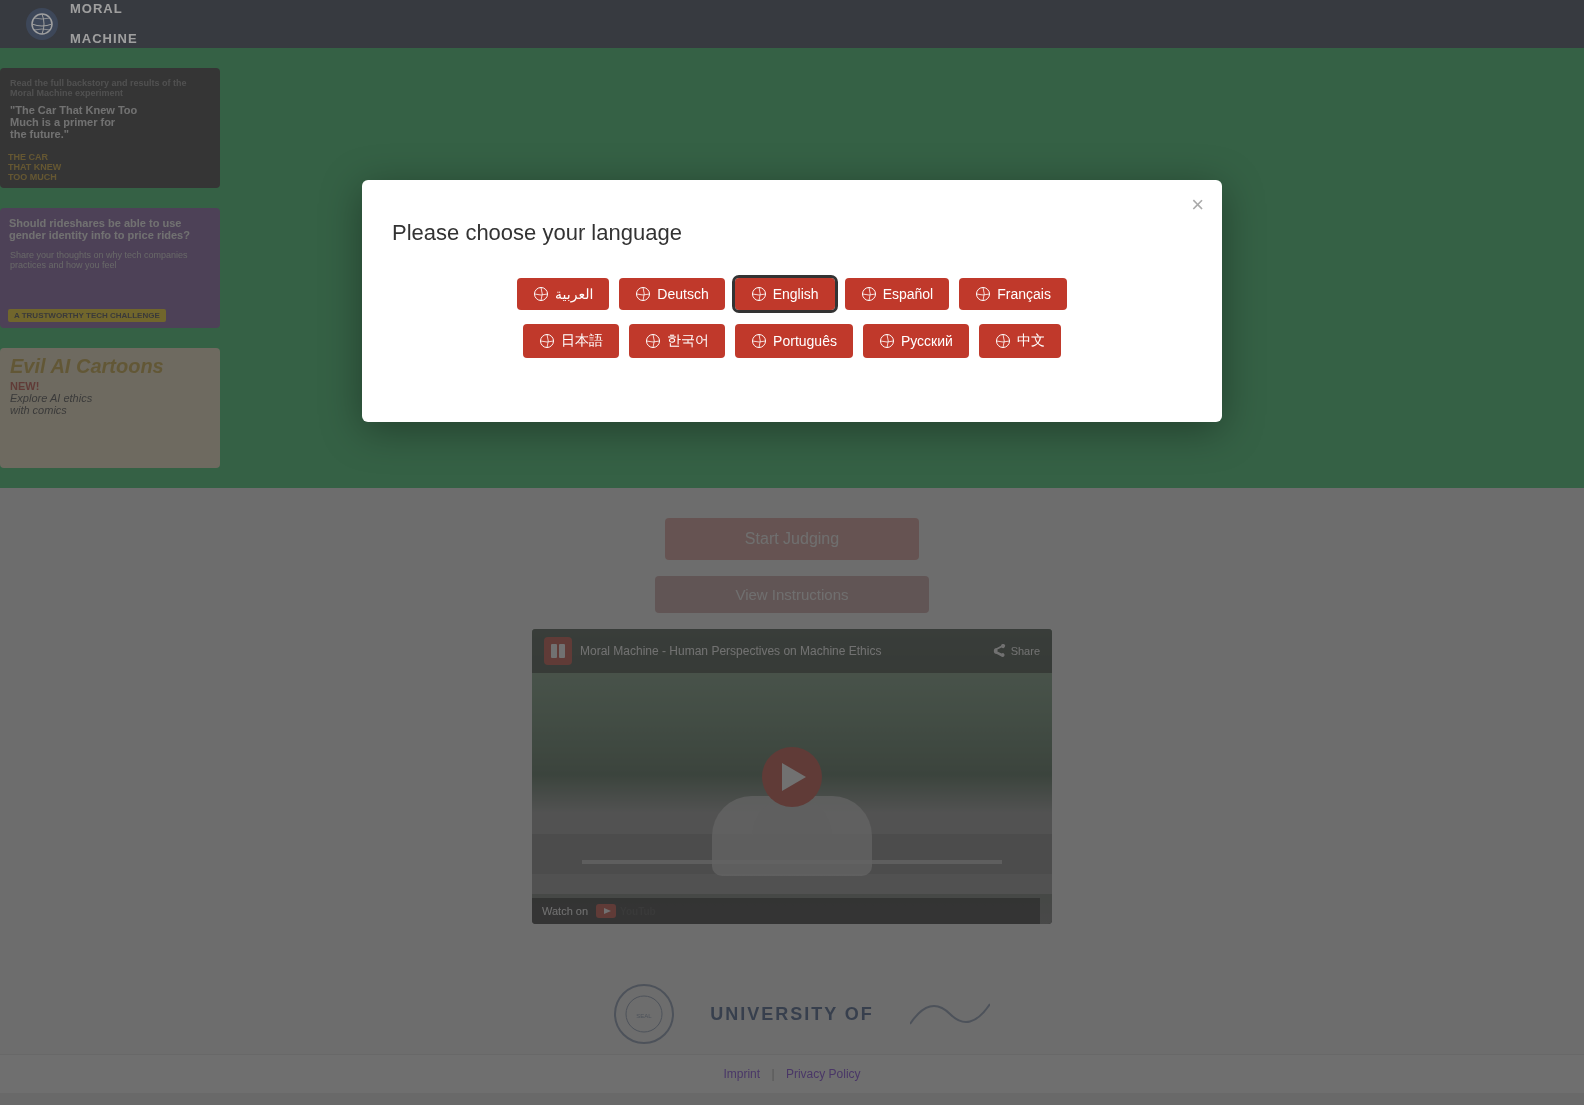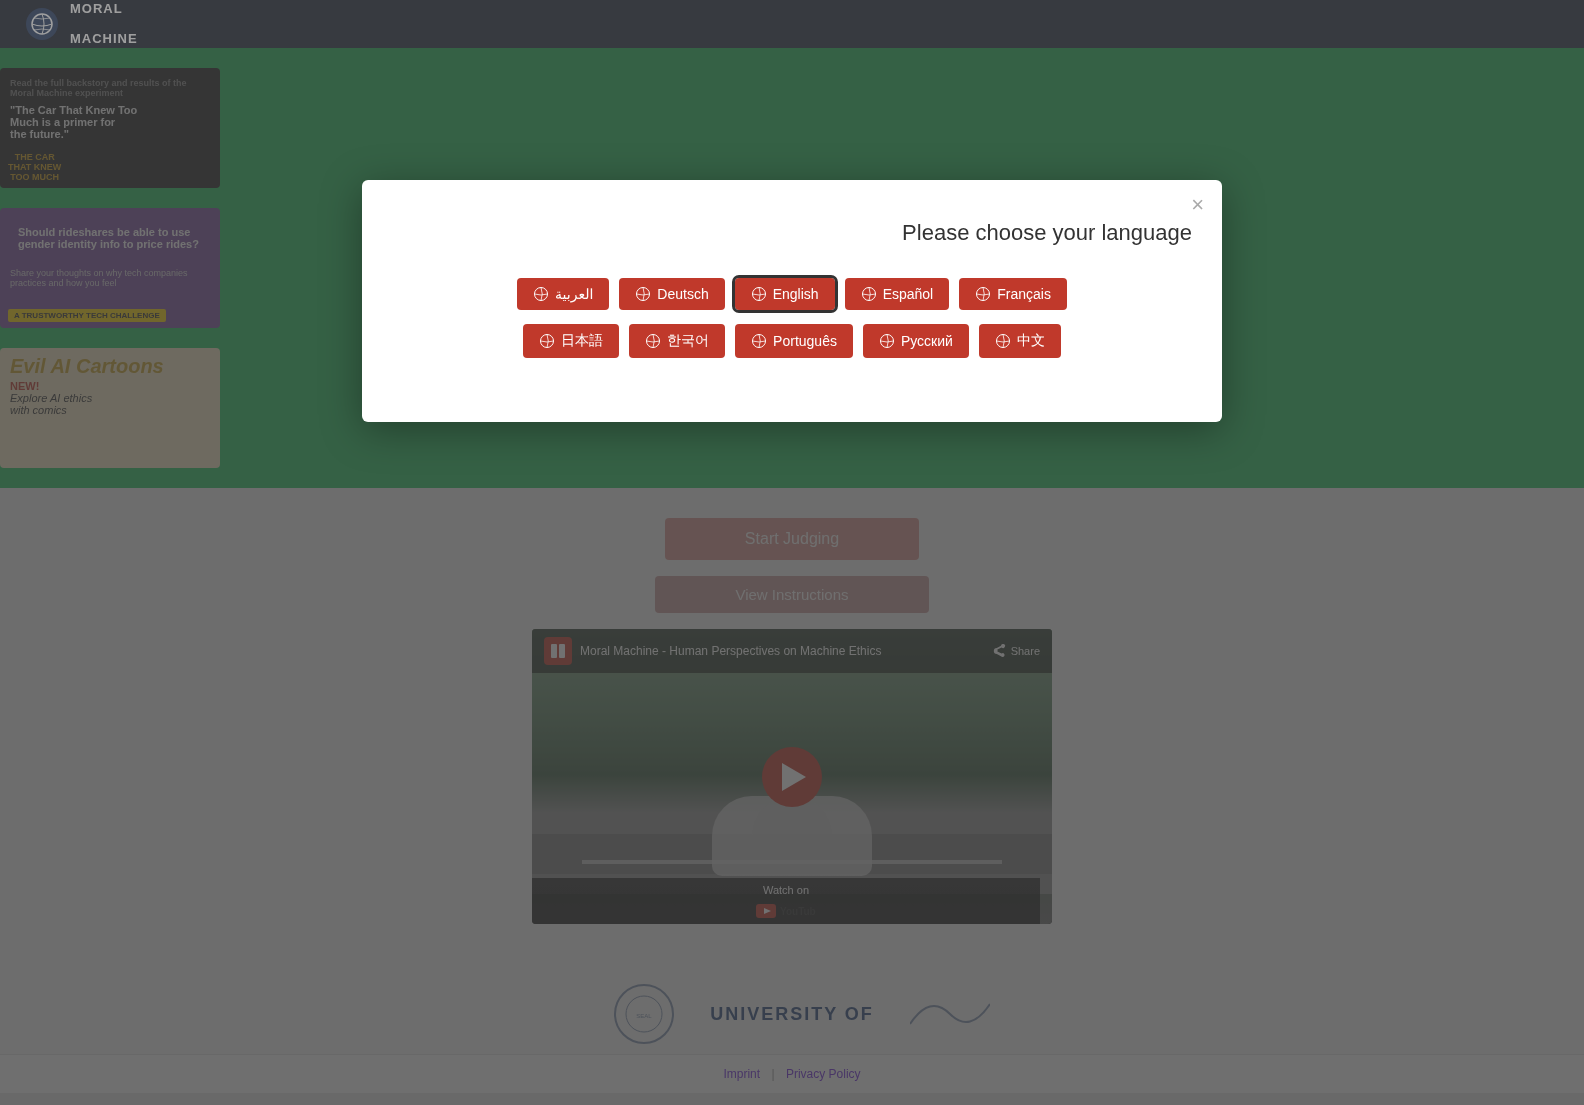--- a/index.html
+++ b/index.html
@@ -128,21 +128,21 @@
       right: 18px;
       background: none;
       border: none;
       font-size: 22px;
       color: #aaa;
       cursor: pointer;
       line-height: 1;
     }
 
     .modal-title {
-      text-align: right;
+      text-align: left;
       font-size: 22px;
       font-weight: 400;
       color: #333;
       margin-bottom: 32px;
     }
 
     .lang-buttons-row {
       display: flex;
       justify-content: center;
       gap: 10px;
@@ -248,21 +248,20 @@
     .video-bar {
       position: absolute;
       bottom: 0; left: 0; right: 12px;
       background: rgba(0,0,0,0.7);
       color: #fff;
       font-size: 11px;
       padding: 6px 10px;
       display: flex;
       align-items: center;
       gap: 8px;
-      flex-direction: column;
     }
 
     
     .footer {
       background: #f8f8f8;
       border-top: 1px solid #ddd;
       text-align: center;
       padding: 12px 0;
       font-size: 12px;
       color: #666;
@@ -307,24 +306,24 @@
 </nav>
 
 <div class="page-bg">
 
   <div class="cards-row">
     <div class="card card-dark">
       <div class="card-text" style="color:#d4a017; font-size:10px; padding:10px;">
         <div style="font-weight:bold; font-size:9px; color:#888; margin-bottom:4px;">Read the full backstory and results of the Moral Machine experiment</div>
         <div style="color:#fff; font-size:11px; font-weight:bold; margin-top:6px;">"The Car That Knew Too<br>Much is a primer for<br>the future."</div>
       </div>
-      <div style="position:absolute;bottom:6px;left:8px;color:#d4a017;font-size:9px;font-weight:bold;text-align:center;">THE CAR<br>THAT KNEW<br>TOO MUCH</div>
+      <div style="position:absolute;bottom:6px;left:8px;color:#d4a017;font-size:9px;font-weight:bold;">THE CAR<br>THAT KNEW<br>TOO MUCH</div>
     </div>
     <div class="card card-purple">
-      <div class="card-text" style="font-size:11px; font-weight:bold; color:#fff; padding:18px;">
+      <div class="card-text" style="font-size:11px; font-weight:bold; color:#fff; padding:9px;">
         Should rideshares be able to use gender identity info to price rides?
       </div>
       <div style="padding:0 10px; color:#ddd; font-size:9px;">Share your thoughts on why tech companies practices and how you feel</div>
       <div style="position:absolute;bottom:6px;left:8px;background:#ffd700;color:#333;font-size:8px;font-weight:bold;padding:2px 6px;border-radius:2px;">A TRUSTWORTHY TECH CHALLENGE</div>
     </div>
     <div class="card card-cream">
       <div style="padding:8px 10px;">
         <div style="color:#c9a227;font-size:20px;font-weight:900;font-style:italic;line-height:1;">Evil AI Cartoons</div>
         <div style="color:#c0392b;font-size:11px;font-weight:bold;margin-top:4px;">NEW!</div>
         <div style="color:#333;font-size:11px;font-style:italic;">Explore AI ethics<br>with comics</div>

